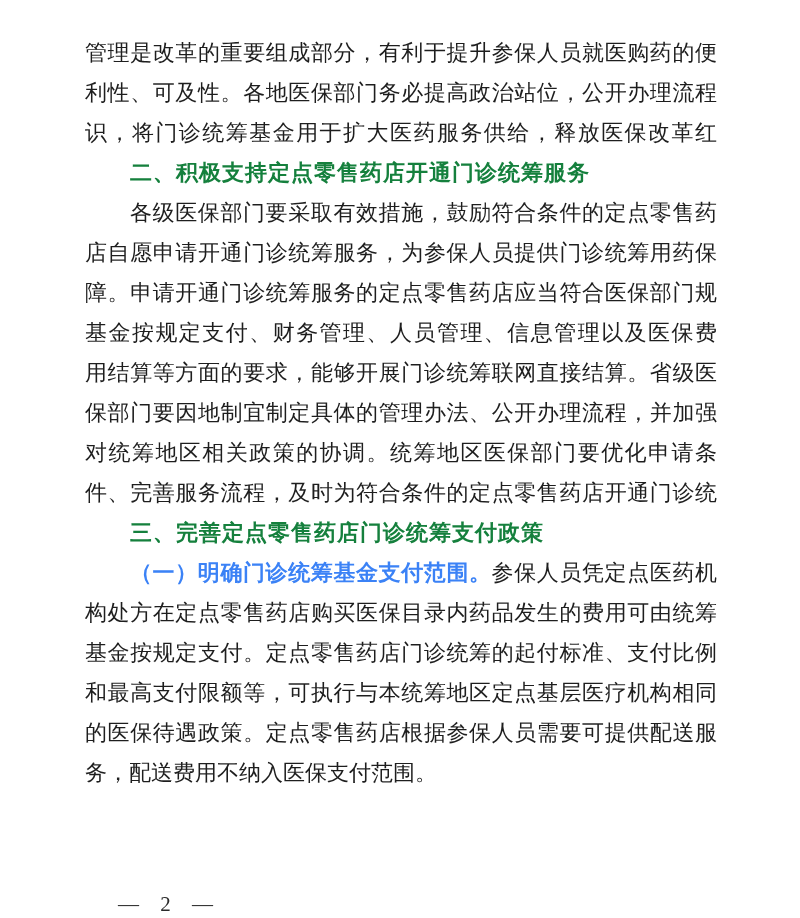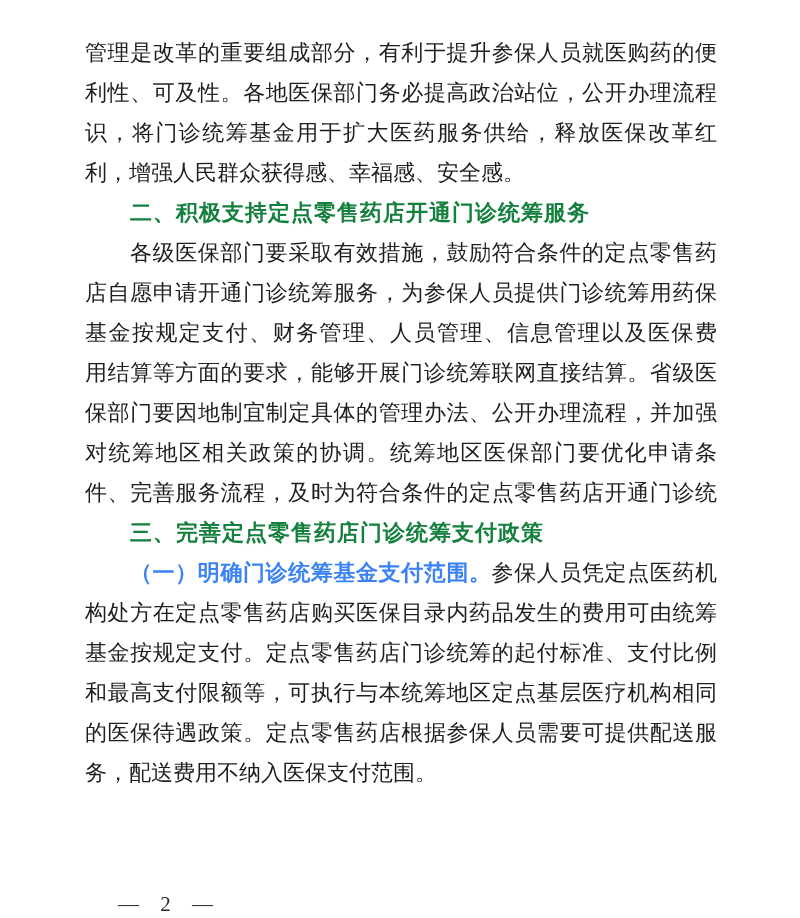--- a/index.html
+++ b/index.html
@@ -67,24 +67,24 @@
   }
 </style>
 </head>
 <body>
 
 <div class="page">
   <div class="doc-body">
       <div class="ln fill"><span>管理是改革的重要组成部分，有利于提升参保人员就医购药的便</span></div>
       <div class="ln fill"><span>利性、可及性。各地医保部门务必提高政治站位，公开办理流程</span></div>
       <div class="ln fill"><span>识，将门诊统筹基金用于扩大医药服务供给，释放医保改革红</span></div>
-      <div class="ln"><span>利，增强人民群众获得感、幸福感、安全感。</span></div>
       <div class="ln indent head"><span>二、积极支持定点零售药店开通门诊统筹服务</span></div>
       <div class="ln indent fill"><span>各级医保部门要采取有效措施，鼓励符合条件的定点零售药</span></div>
       <div class="ln fill"><span>店自愿申请开通门诊统筹服务，为参保人员提供门诊统筹用药保</span></div>
+      <div class="ln fill"><span>障。申请开通门诊统筹服务的定点零售药店应当符合医保部门规</span></div>
       <div class="ln fill"><span>基金按规定支付、财务管理、人员管理、信息管理以及医保费</span></div>
       <div class="ln fill"><span>用结算等方面的要求，能够开展门诊统筹联网直接结算。省级医</span></div>
       <div class="ln fill"><span>保部门要因地制宜制定具体的管理办法、公开办理流程，并加强</span></div>
       <div class="ln fill"><span>对统筹地区相关政策的协调。统筹地区医保部门要优化申请条</span></div>
       <div class="ln fill"><span>件、完善服务流程，及时为符合条件的定点零售药店开通门诊统</span></div>
       <div class="ln indent head"><span>三、完善定点零售药店门诊统筹支付政策</span></div>
       <div class="ln indent fill"><span class="lead-bold">（一）明确门诊统筹基金支付范围。</span><span>参保人员凭定点医药机</span></div>
       <div class="ln fill"><span>构处方在定点零售药店购买医保目录内药品发生的费用可由统筹</span></div>
       <div class="ln fill"><span>基金按规定支付。定点零售药店门诊统筹的起付标准、支付比例</span></div>
       <div class="ln fill"><span>和最高支付限额等，可执行与本统筹地区定点基层医疗机构相同</span></div>

